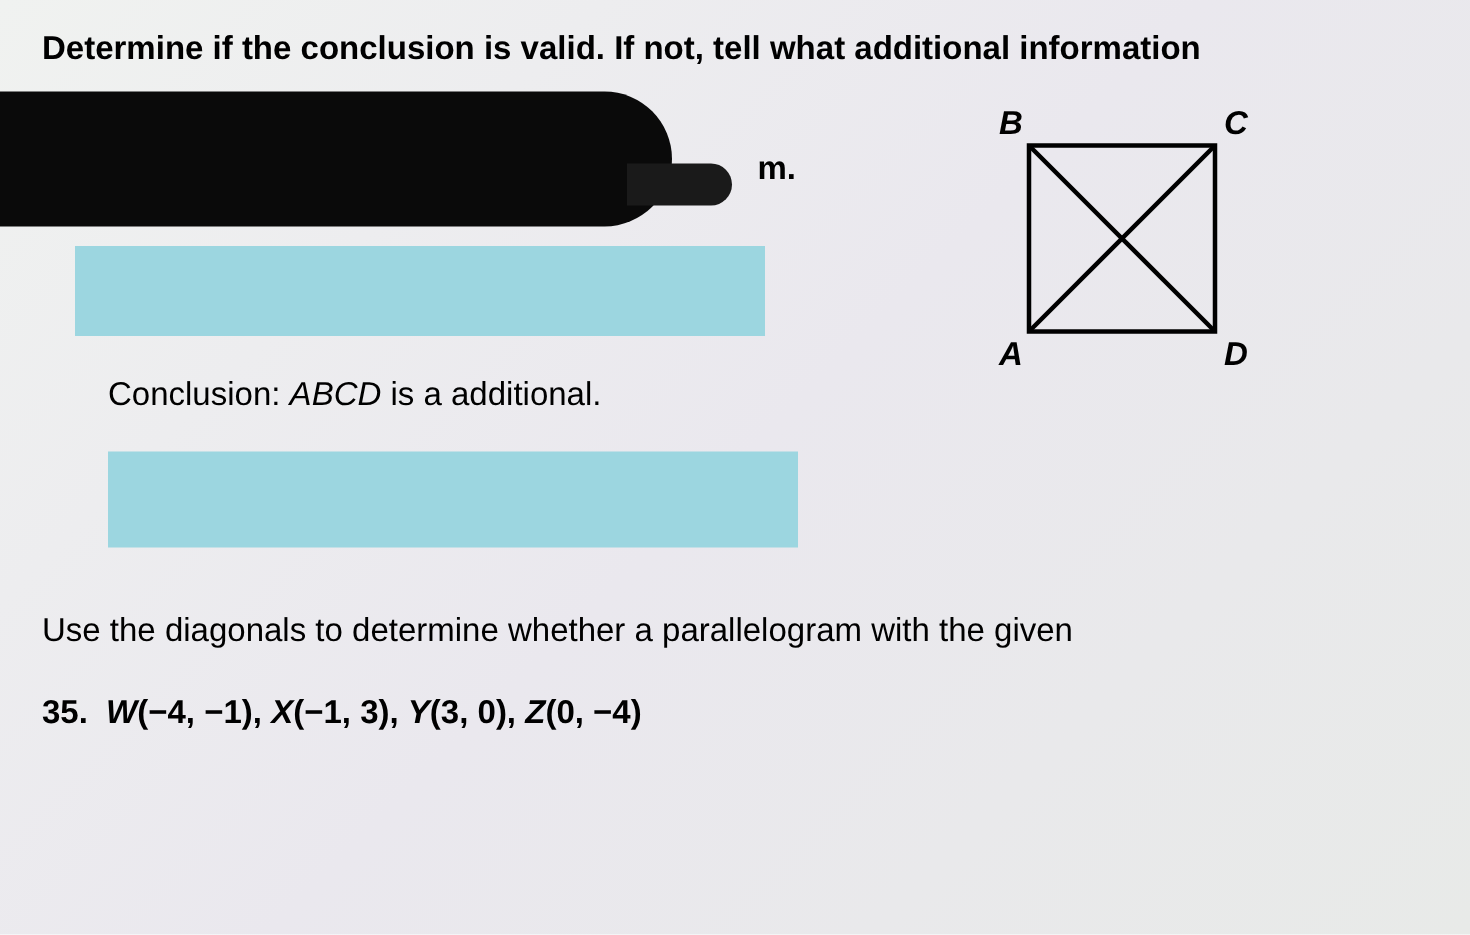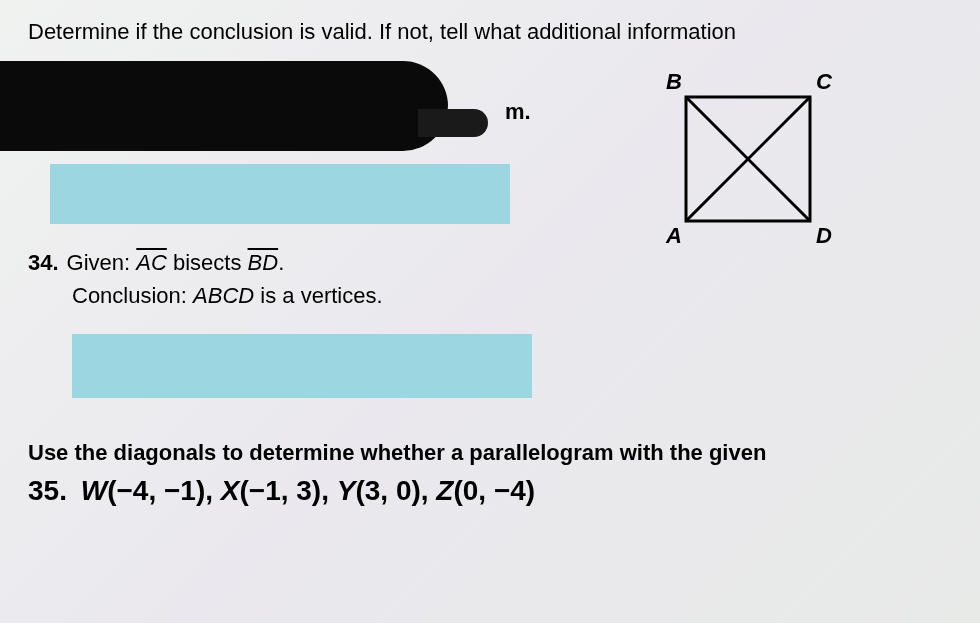--- a/index.html
+++ b/index.html
@@ -12,21 +12,21 @@
       height: 623px;
       background: linear-gradient(135deg, #f0f2f0 0%, #eae8ee 50%, #e8eae8 100%);
       font-family: Arial, Helvetica, sans-serif;
       color: #000;
       padding: 18px 28px;
       position: relative;
       overflow: hidden;
     }
     .instructions {
       font-size: 22px;
-      font-weight: normal;
+      font-weight: bold;
       line-height: 1.3;
       margin-bottom: 8px;
     }
     .content-row {
       display: flex;
       align-items: flex-start;
       gap: 40px;
     }
     .left-col {
       flex: 0 0 520px;
@@ -113,28 +113,28 @@
       position: relative;
       width: 200px;
       height: 180px;
     }
     .label-B { position: absolute; left: 18px; top: -6px; font-size: 22px; font-style: italic; font-weight: bold; }
     .label-C { position: absolute; left: 168px; top: -6px; font-size: 22px; font-style: italic; font-weight: bold; }
     .label-A { position: absolute; left: 18px; top: 148px; font-size: 22px; font-style: italic; font-weight: bold; }
     .label-D { position: absolute; left: 168px; top: 148px; font-size: 22px; font-style: italic; font-weight: bold; }
     .instructions-2 {
       font-size: 22px;
-      font-weight: bold;
+      font-weight: normal;
       line-height: 1.35;
       margin-top: 40px;
       clear: both;
     }
     .problem-35 {
-      margin-top: 8px;
-      font-size: 28px;
+      margin-top: 28px;
+      font-size: 22px;
       font-weight: bold;
     }
     .p35-num {
       margin-right: 6px;
     }
     .coord-italic {
       font-style: italic;
     }
   </style>
 </head>
@@ -148,28 +148,22 @@
   <div class="left-col">
     <div class="pen-obscure">
       <div class="pen-body"></div>
       <div class="pen-tip"></div>
       <span class="m-label">m.</span>
     </div>
 
     <div class="answer-box"></div>
 
     <div class="problem-34">
-      <div class="p34-line1">
-        <span class="p34-num">34.</span>
-        <span class="p34-given">
-          <span>Given: </span><span class="overline">AC</span><span> bisects </span><span class="overline">BD</span><span>.</span>
-        </span>
-      </div>
       <div class="p34-conclusion">
-        <span>Conclusion: </span><span class="italic">ABCD</span><span> is a vertices.</span>
+        <span>Conclusion: </span><span class="italic">ABCD</span><span> is a additional.</span>
       </div>
     </div>
 
     <div class="answer-box-2"></div>
   </div>
 
   <div class="right-col">
     <div class="figure-wrap">
       <svg width="200" height="180" viewBox="0 0 200 180">
         <rect x="38" y="22" width="124" height="124" fill="none" stroke="#000" stroke-width="3"></rect>

